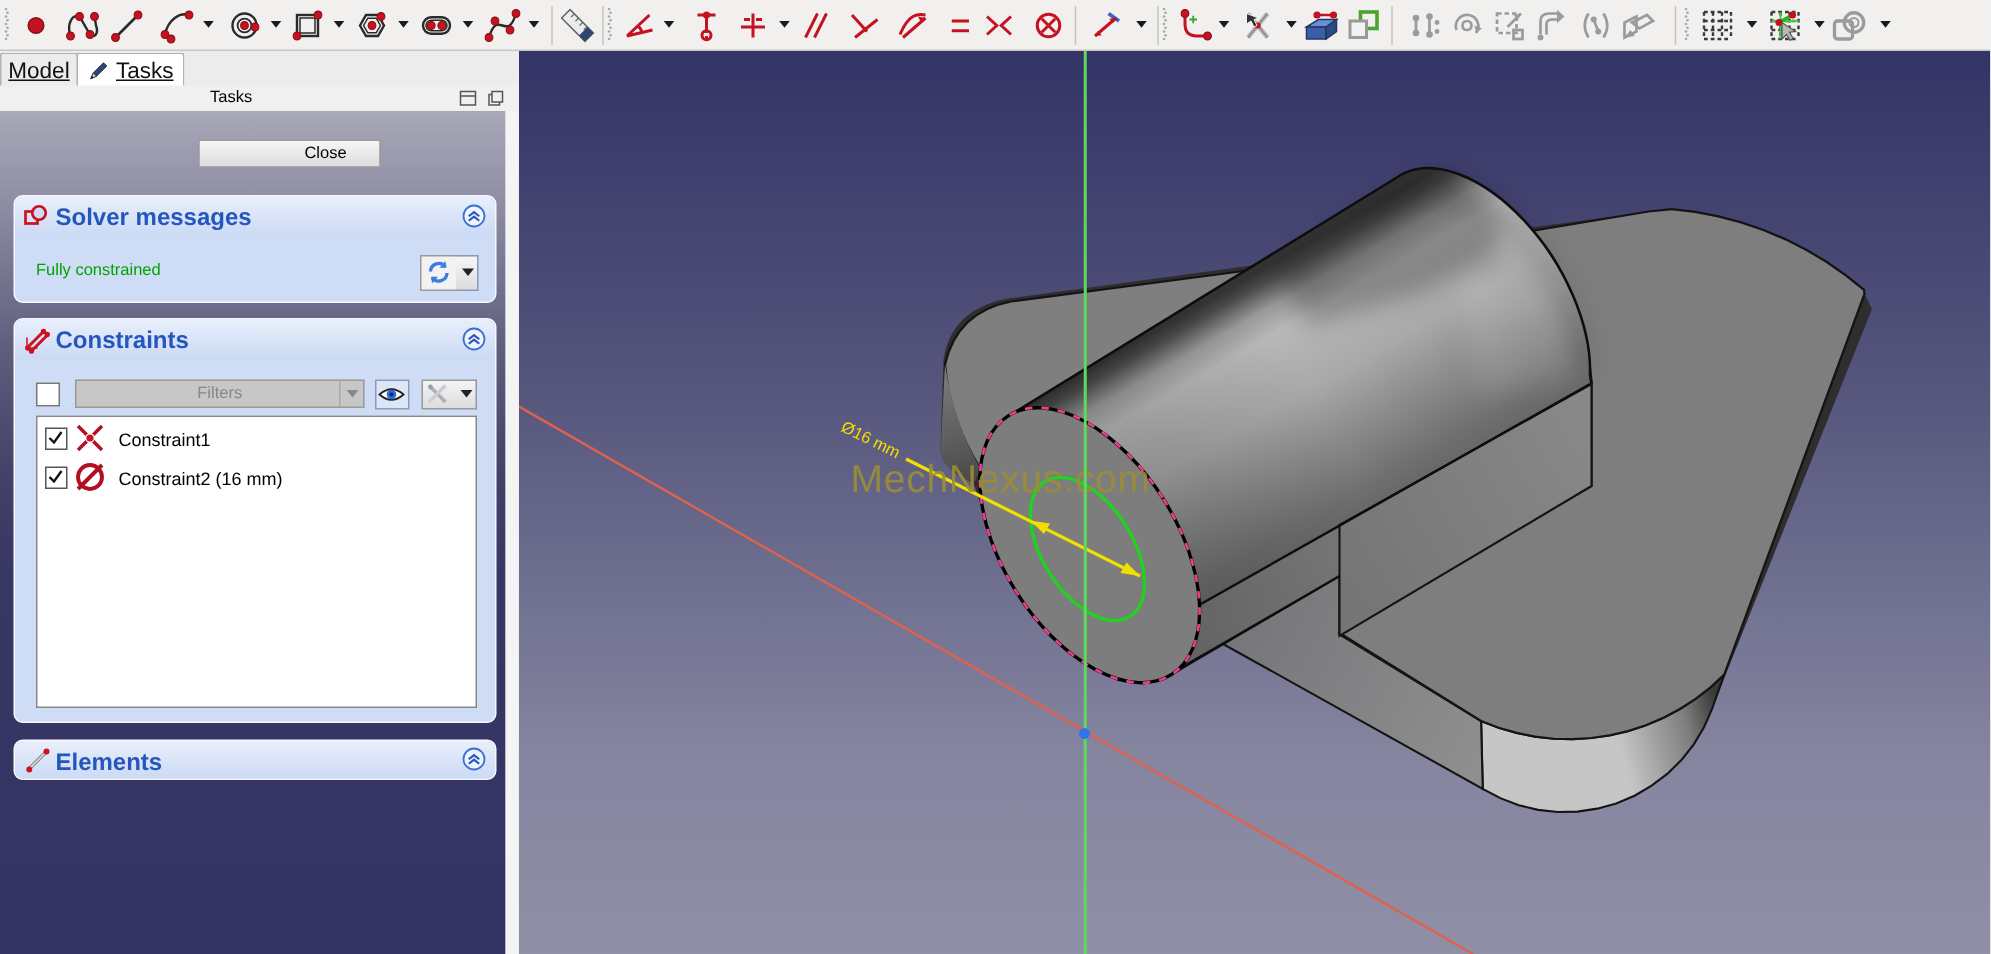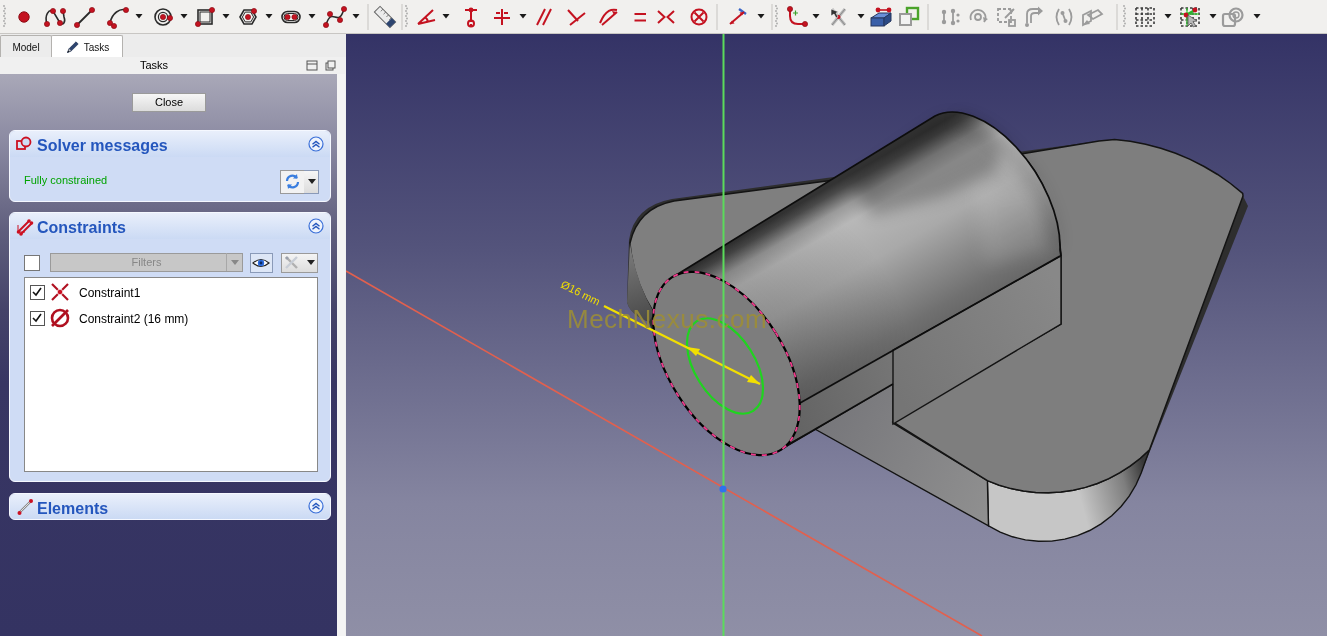--- a/index.html
+++ b/index.html
@@ -3,37 +3,37 @@
 <meta charset="utf-8">
 <style>
 html,body{margin:0;padding:0;width:1327px;height:636px;overflow:hidden;
 font-family:"Liberation Sans",sans-serif;background:#f0f0f0;}
 #root{position:relative;width:1327px;height:636px;}
 
 #toolbar{position:absolute;left:0;top:0;width:1327px;height:33px;
 background:#f1f0ee;border-bottom:1px solid #c8c6c3;}
 
 #tabrow{position:absolute;left:0;top:34px;width:346px;height:23px;background:#ececec;}
-.tab{position:absolute;top:1px;height:22px;font-size:10px;color:#111;
+.tab{position:absolute;top:1px;height:22px;font-size:15px;color:#111;
 border:1px solid #b4b2af;border-bottom:none;background:#ececec;
-display:flex;align-items:center;justify-content:center;}
+display:flex;align-items:center;justify-content:center;text-decoration:underline;}
 #tabModel{left:0;width:50px;border-radius:2px 2px 0 0;}
 #tabTasks{left:51px;width:70px;background:#ffffff;border-radius:2px 2px 0 0;}
 #titlebar{position:absolute;left:0;top:57px;width:346px;height:17px;background:#f0f0f0;
 font-size:11px;color:#000;text-align:center;line-height:17px;padding-right:0;}
 #panel{position:absolute;left:0;top:74px;width:337px;height:562px;
 background:linear-gradient(to bottom,#a9a8b8 0%,#8b8aa2 12%,#5f5e7d 28%,#454369 42%,#383663 55%,#343362 100%);}
 #pscroll{position:absolute;left:337px;top:74px;width:8px;height:562px;background:#f4f4f4;}
 .box{position:absolute;left:9px;width:320px;background:#cfdcf5;border:1px solid #f5f8ff;border-radius:6px;}
 .boxhead{height:26px;background:linear-gradient(to bottom,#e9effb,#cbdaf4);
 border-radius:6px 6px 0 0;position:relative;}
 .boxhead .htxt{position:absolute;left:27px;top:6px;font-size:16px;font-weight:bold;color:#2456bd;}
 .collbtn{position:absolute;right:6px;top:5px;width:16px;height:16px;}
 .btn{position:absolute;background:linear-gradient(to bottom,#f6f6f6,#dcdcdc);
-border:1px solid #9a9a9a;font-size:11px;color:#000;text-align:center;}
+border:1px solid #9a9a9a;font-size:11px;color:#000;text-align:center;padding-left:48px;}
 
 #vp{position:absolute;left:346px;top:34px;width:981px;height:602px;}
 #vp svg{display:block;}
 </style>
 </head>
 <body>
 <div id="root">
   <div id="toolbar"><svg width="1327" height="33" viewBox="0 0 1327 33" xmlns="http://www.w3.org/2000/svg">
         <circle cx="4" cy="6" r="0.9" fill="#a8a8a8"></circle>
         <circle cx="5" cy="8.5" r="0.9" fill="#a8a8a8"></circle>

